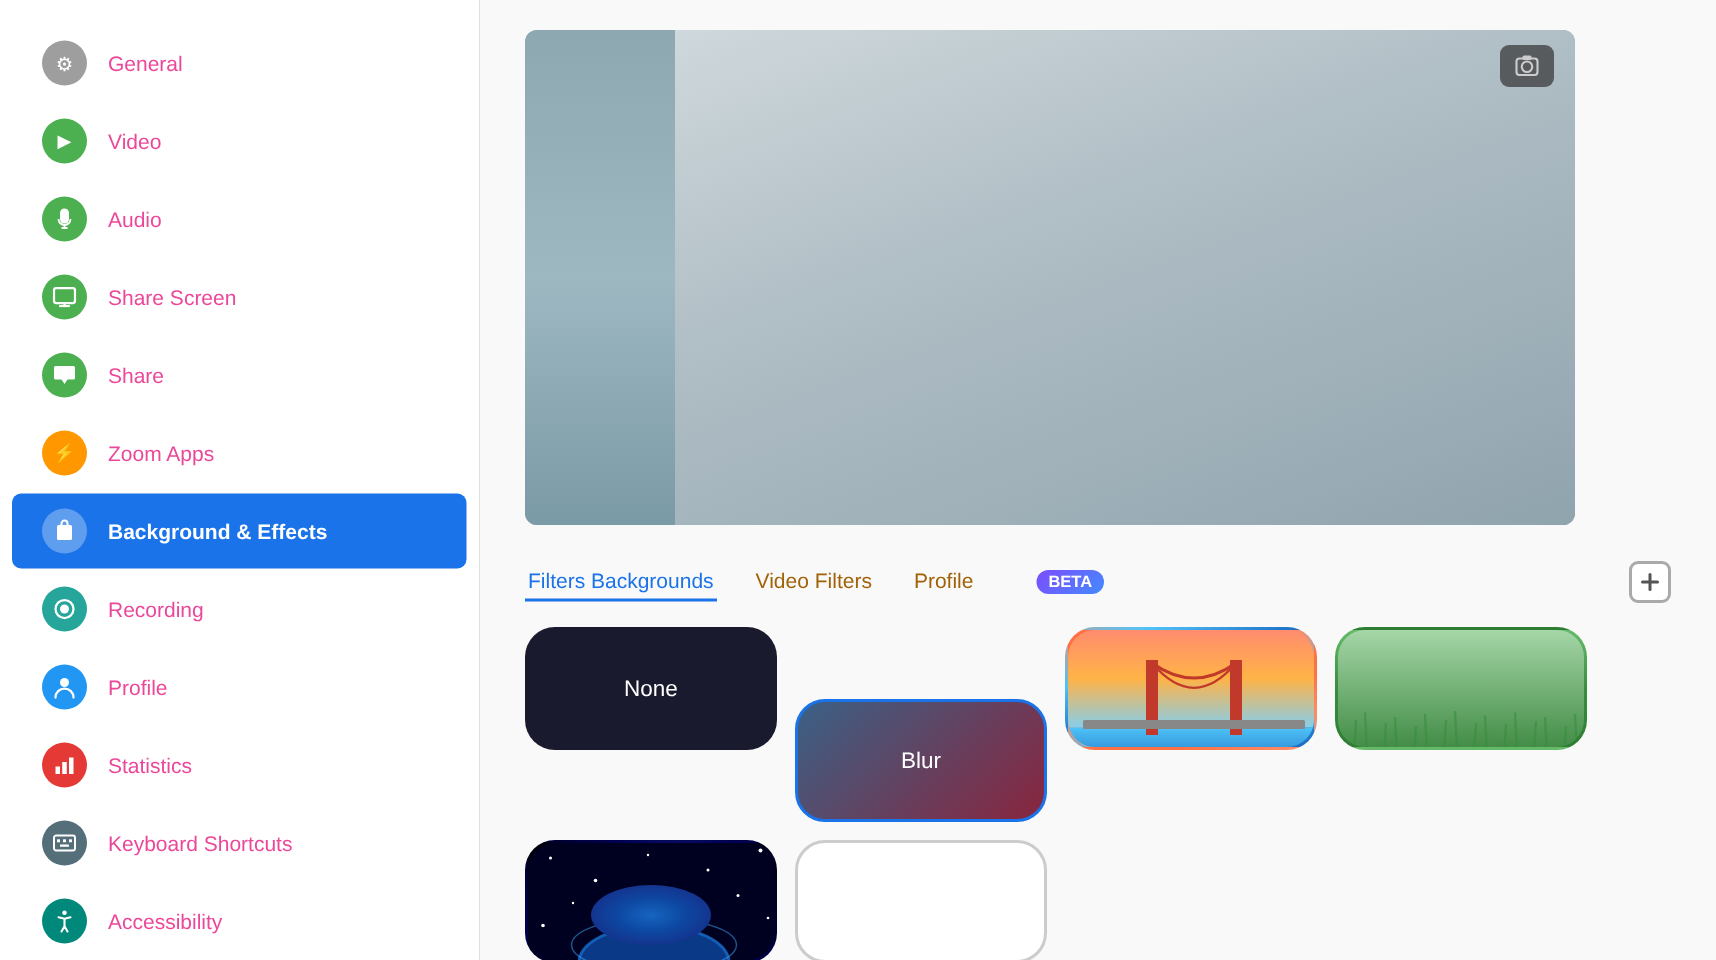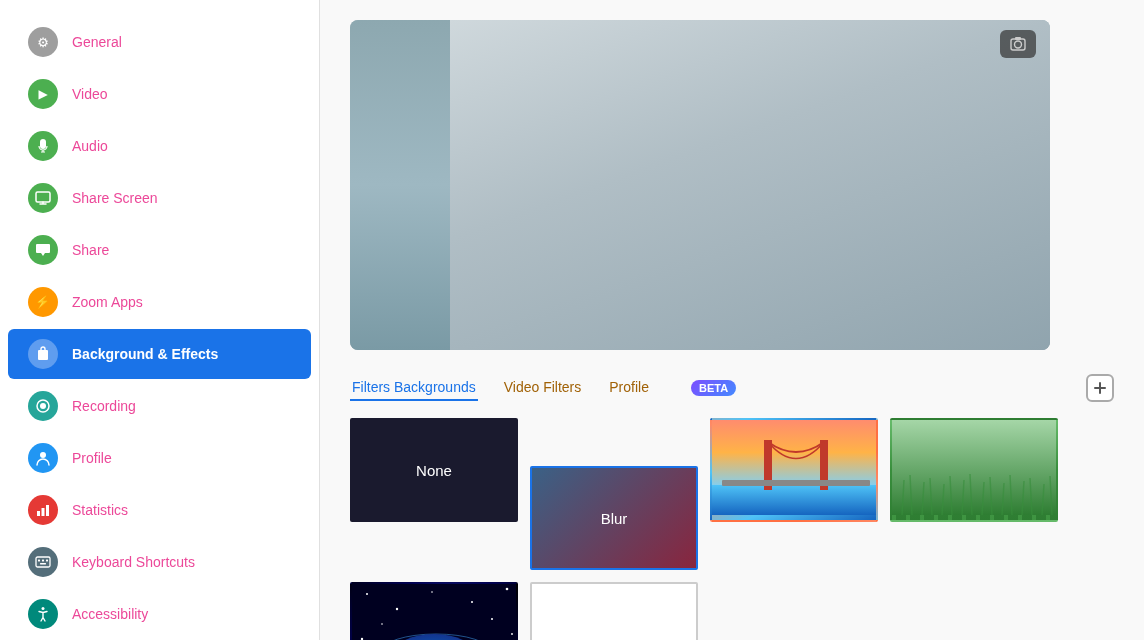--- a/index.html
+++ b/index.html
@@ -167,22 +167,22 @@
 
     
     .bg-tiles {
       display: flex;
       flex-wrap: wrap;
       gap: 12px;
     }
 
     .bg-tile {
       width: 168px;
-      height: 104px;
-      border-radius: 2px;
+      height: 82px;
+      border-radius: 20px;
       cursor: pointer;
       overflow: hidden;
       position: relative;
       border: 2px solid transparent;
     }
     .bg-tile.selected {
       border: 2px solid #1a73e8;
       margin-top: 48px;
     }
 

